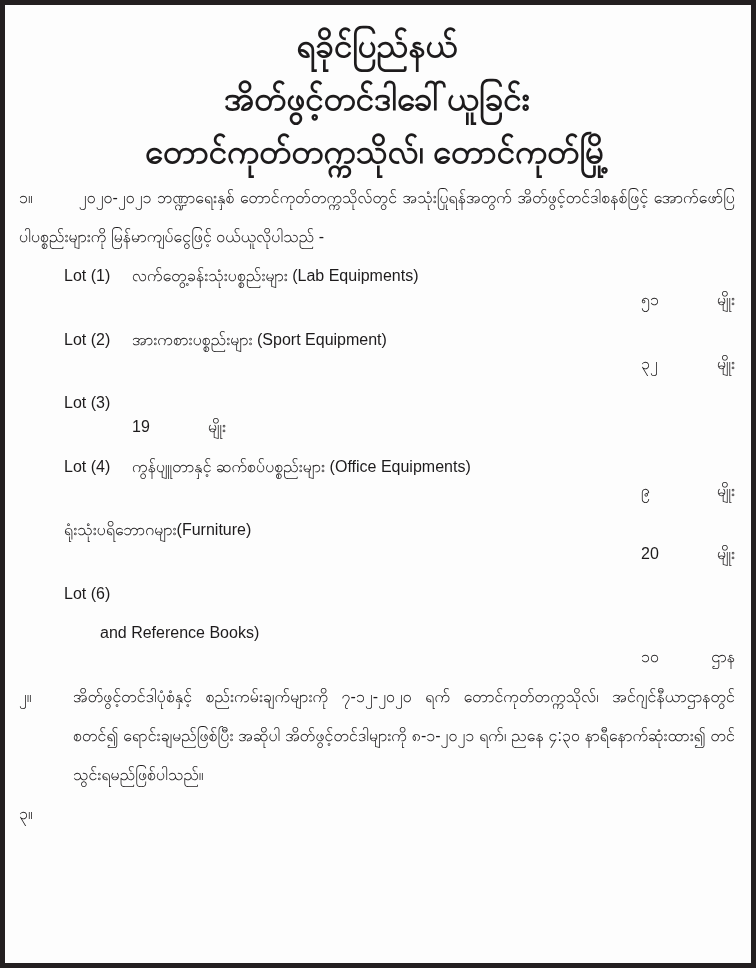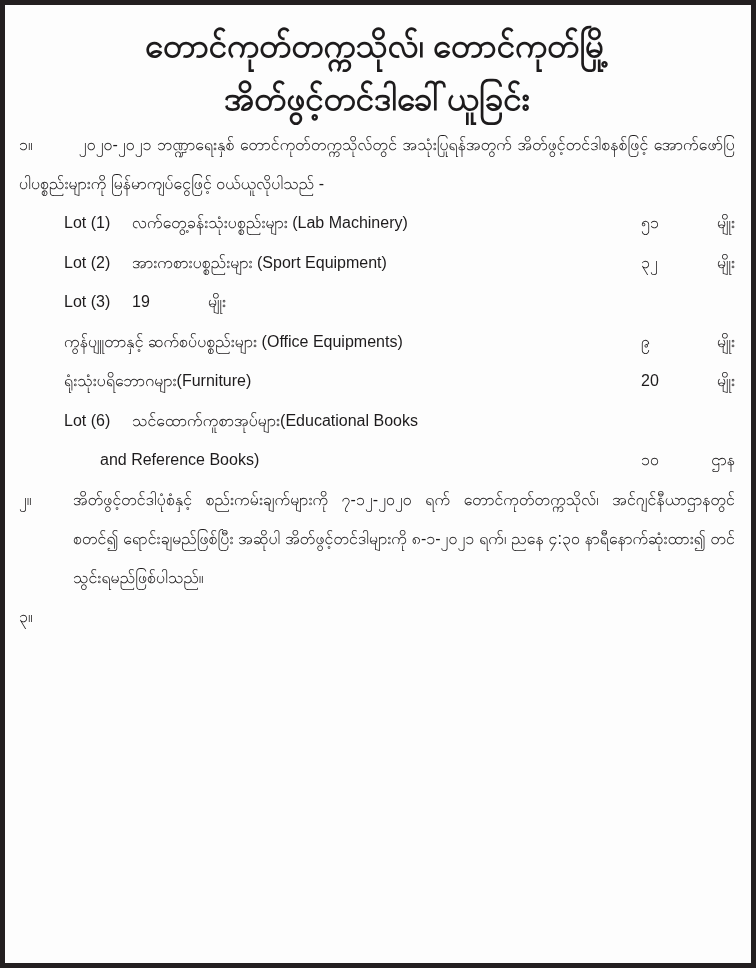--- a/index.html
+++ b/index.html
@@ -49,44 +49,46 @@
     padding-left: 45px;
     line-height: 39.5px;
   }
   .lot-label { flex: none; width: 68px; }
   .lot-name { flex: 1; white-space: nowrap; overflow: hidden; }
   .lot-qty {
     flex: none;
     width: 94px;
     display: flex;
     justify-content: space-between;
+    margin-top: 24px;
   }
   .lot-cont { padding-left: 81px; gap: 48px; }
 </style>
 </head>
 <body>
 
 <div class="page">
 
   <div class="title-block">
+    <div class="title-line">ရခိုင်ပြည်နယ်</div>
+    <div class="title-line">အိတ်ဖွင့်တင်ဒါခေါ်ယူခြင်း</div>
     <div class="title-line">တောင်ကုတ်တက္ကသိုလ်၊ တောင်ကုတ်မြို့</div>
-    <div class="title-line">အိတ်ဖွင့်တင်ဒါခေါ်ယူခြင်း</div>
   </div>
 
   <div class="body-text">
 
     <div class="para para-first-gap">
       <span class="para-num">၁။</span><span>၂၀၂၀-၂၀၂၁ ဘဏ္ဍာရေးနှစ် တောင်ကုတ်တက္ကသိုလ်တွင် အသုံးပြုရန်အတွက် အိတ်ဖွင့်တင်ဒါစနစ်ဖြင့် အောက်ဖော်ပြပါပစ္စည်းများကို မြန်မာကျပ်ငွေဖြင့် ဝယ်ယူလိုပါသည် -</span>
     </div>
 
     <div class="lot-list">
 
       <div class="lot-row">
         <span class="lot-label">Lot (1)</span>
-        <span class="lot-name">လက်တွေ့ခန်းသုံးပစ္စည်းများ (Lab Machinery)</span>
+        <span class="lot-name">လက်တွေ့ခန်းသုံးပစ္စည်းများ (Lab Equipments)</span>
         <span class="lot-qty">
           <span>၅၁</span>
           <span>မျိုး</span>
         </span>
       </div>
 
       <div class="lot-row">
         <span class="lot-label">Lot (2)</span>
         <span class="lot-name">အားကစားပစ္စည်းများ (Sport Equipment)</span>
         <span class="lot-qty">
@@ -97,38 +99,38 @@
 
       <div class="lot-row">
         <span class="lot-label">Lot (3)</span>
         <span class="lot-qty">
           <span>19</span>
           <span>မျိုး</span>
         </span>
       </div>
 
       <div class="lot-row">
+        <span class="lot-label">Lot (4)</span>
         <span class="lot-name">ကွန်ပျူတာနှင့် ဆက်စပ်ပစ္စည်းများ (Office Equipments)</span>
         <span class="lot-qty">
           <span>၉</span>
           <span>မျိုး</span>
         </span>
       </div>
 
       <div class="lot-row">
         <span class="lot-name">ရုံးသုံးပရိဘောဂများ(Furniture)</span>
         <span class="lot-qty">
           <span>20</span>
           <span>မျိုး</span>
         </span>
       </div>
 
       <div class="lot-row">
         <span class="lot-label">Lot (6)</span>
-        <span class="lot-name">သင်ထောက်ကူစာအုပ်များ(Educational Books</span>
       </div>
 
       <div class="lot-row lot-cont">
         <span class="lot-name">and Reference Books)</span>
         <span class="lot-qty">
           <span>၁၀</span>
           <span>ဌာန</span>
         </span>
       </div>
 

